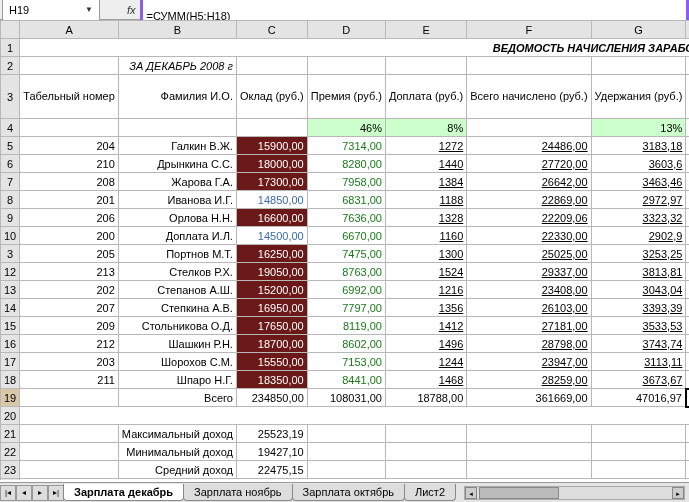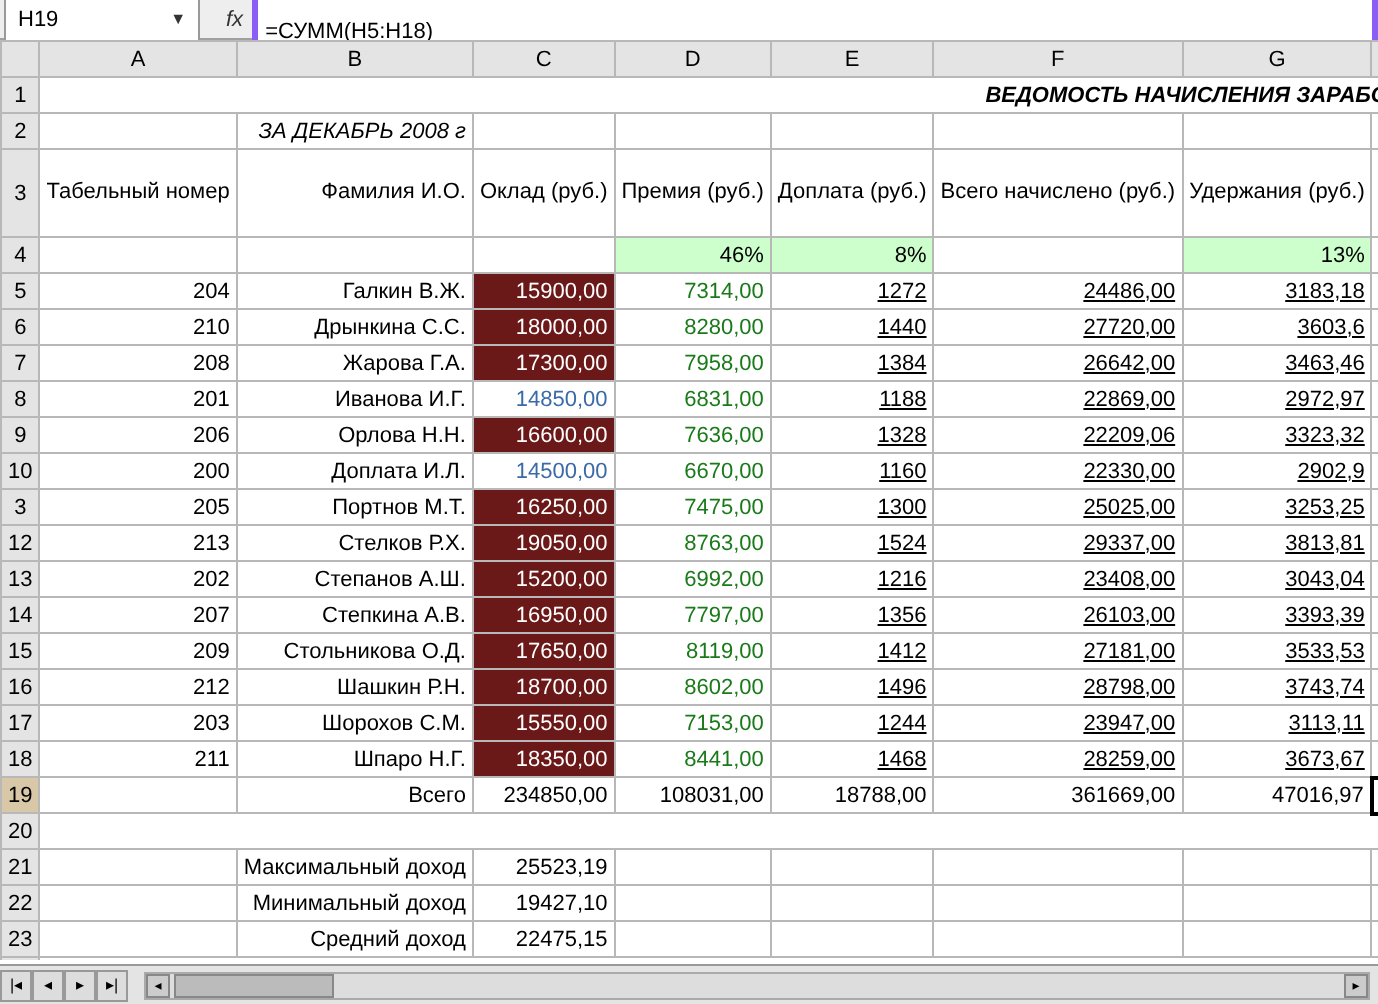--- a/index.html
+++ b/index.html
@@ -24,21 +24,21 @@
     background: #fff;
     border: 1px solid #999;
     padding: 20px 6px;
     font-size: 11px;
     margin-left: 2px;
     display: flex;
     justify-content: space-between;
     align-items: center;
   }
   .name-box .dd { font-size: 8px; color: #333; }
-  .fx-label { margin-left: 13px; font-style: italic; font-size: 11px; color: #333; }
+  .fx-label { margin-left: 27px; font-style: italic; font-size: 11px; color: #333; }
   .formula-bar {
     flex: 1;
     background: #fff;
     border: 3px solid #8b5cf6;
     margin-left: 4px;
     padding: 14px 4px;
     font-size: 11px;
     height: 16px;
   }
   .grid-container {
@@ -476,18 +476,24 @@
 
 </tbody>
     </table>
 </div>
 
 <div class="sheet-tabs">
   <div class="nav-btn">|◂</div>
   <div class="nav-btn">◂</div>
   <div class="nav-btn">▸</div>
   <div class="nav-btn">▸|</div>
+  <div id="tabs-holder" style="display:flex">
+      <div class="tab active">Зарплата декабрь</div>
+      <div class="tab">Зарплата ноябрь</div>
+      <div class="tab">Зарплата октябрь</div>
+      <div class="tab">Лист2</div>
+    </div>
   <div class="hscroll">
     <div class="arr l">◂</div>
     <div class="thumb"></div>
     <div class="arr r">▸</div>
   </div>
 </div>
 
 </body></html>

